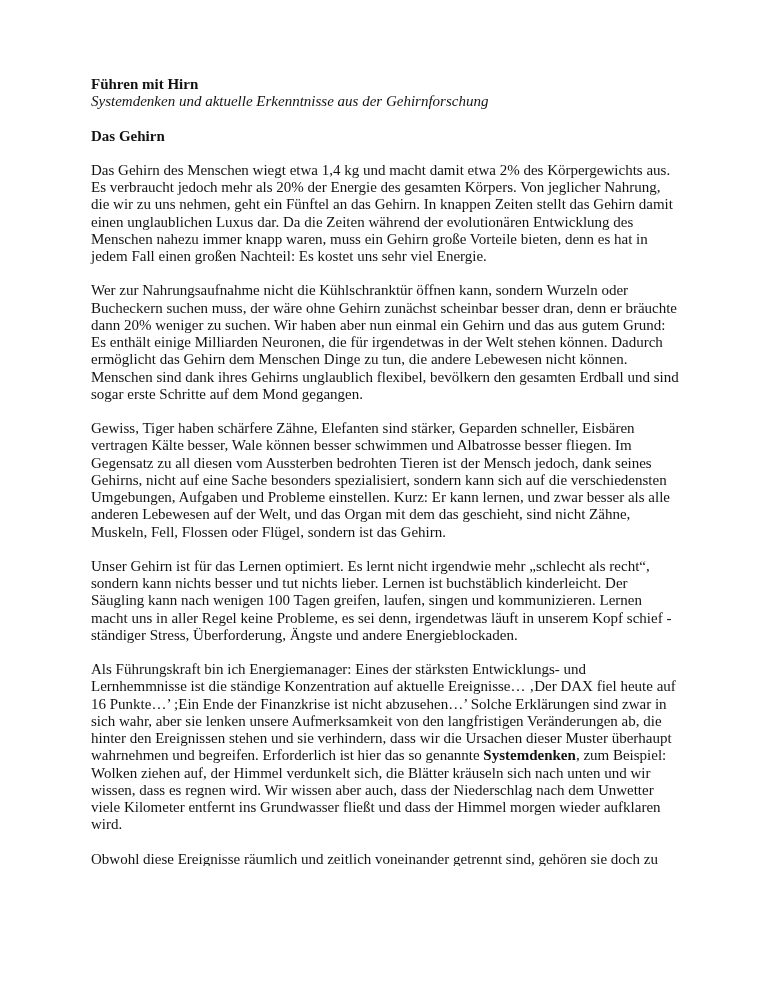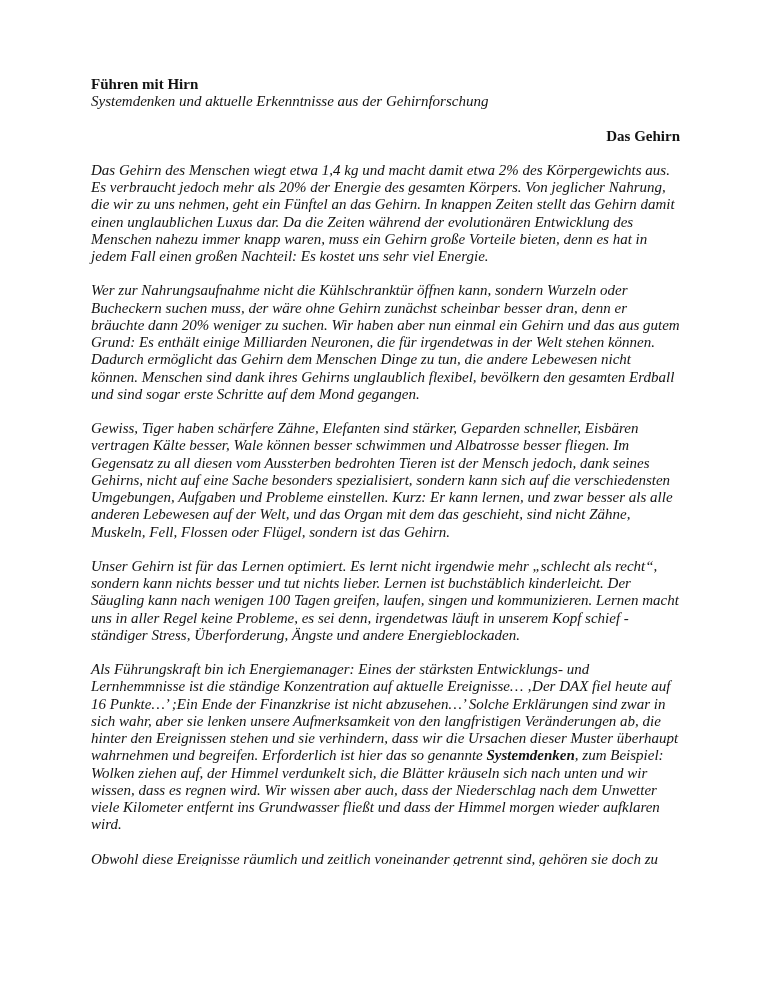--- a/index.html
+++ b/index.html
@@ -35,26 +35,24 @@
   }
   .doc-subtitle {
     font-weight: normal;
     font-style: italic;
     margin: 0;
   }
   .section-heading {
     font-weight: bold;
     margin: 0 0 17px 0;
     font-size: 15px;
-    text-align: right;
   }
   p.body-par {
     margin: 0 0 17px 0;
     text-align: left;
-    font-style: italic;
   }
   .inline-bold {
     font-weight: bold;
     margin-top: 8px;
   }
   .page-footer {
     position: absolute;
     top: 932px;
     right: 90px;
     font-size: 18px;

